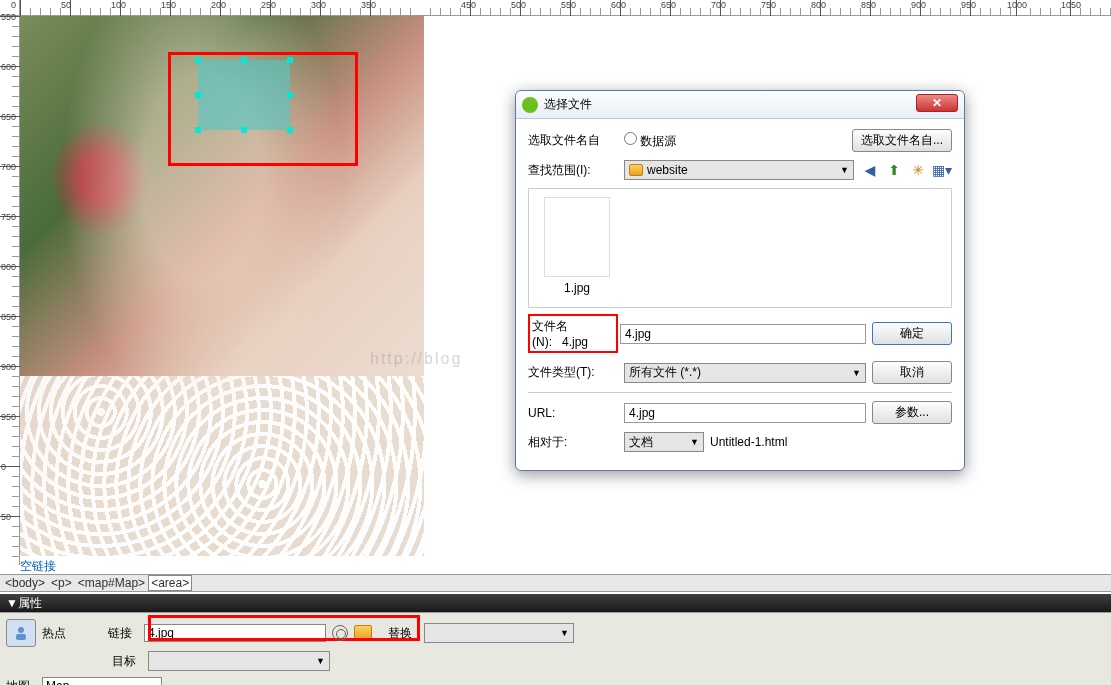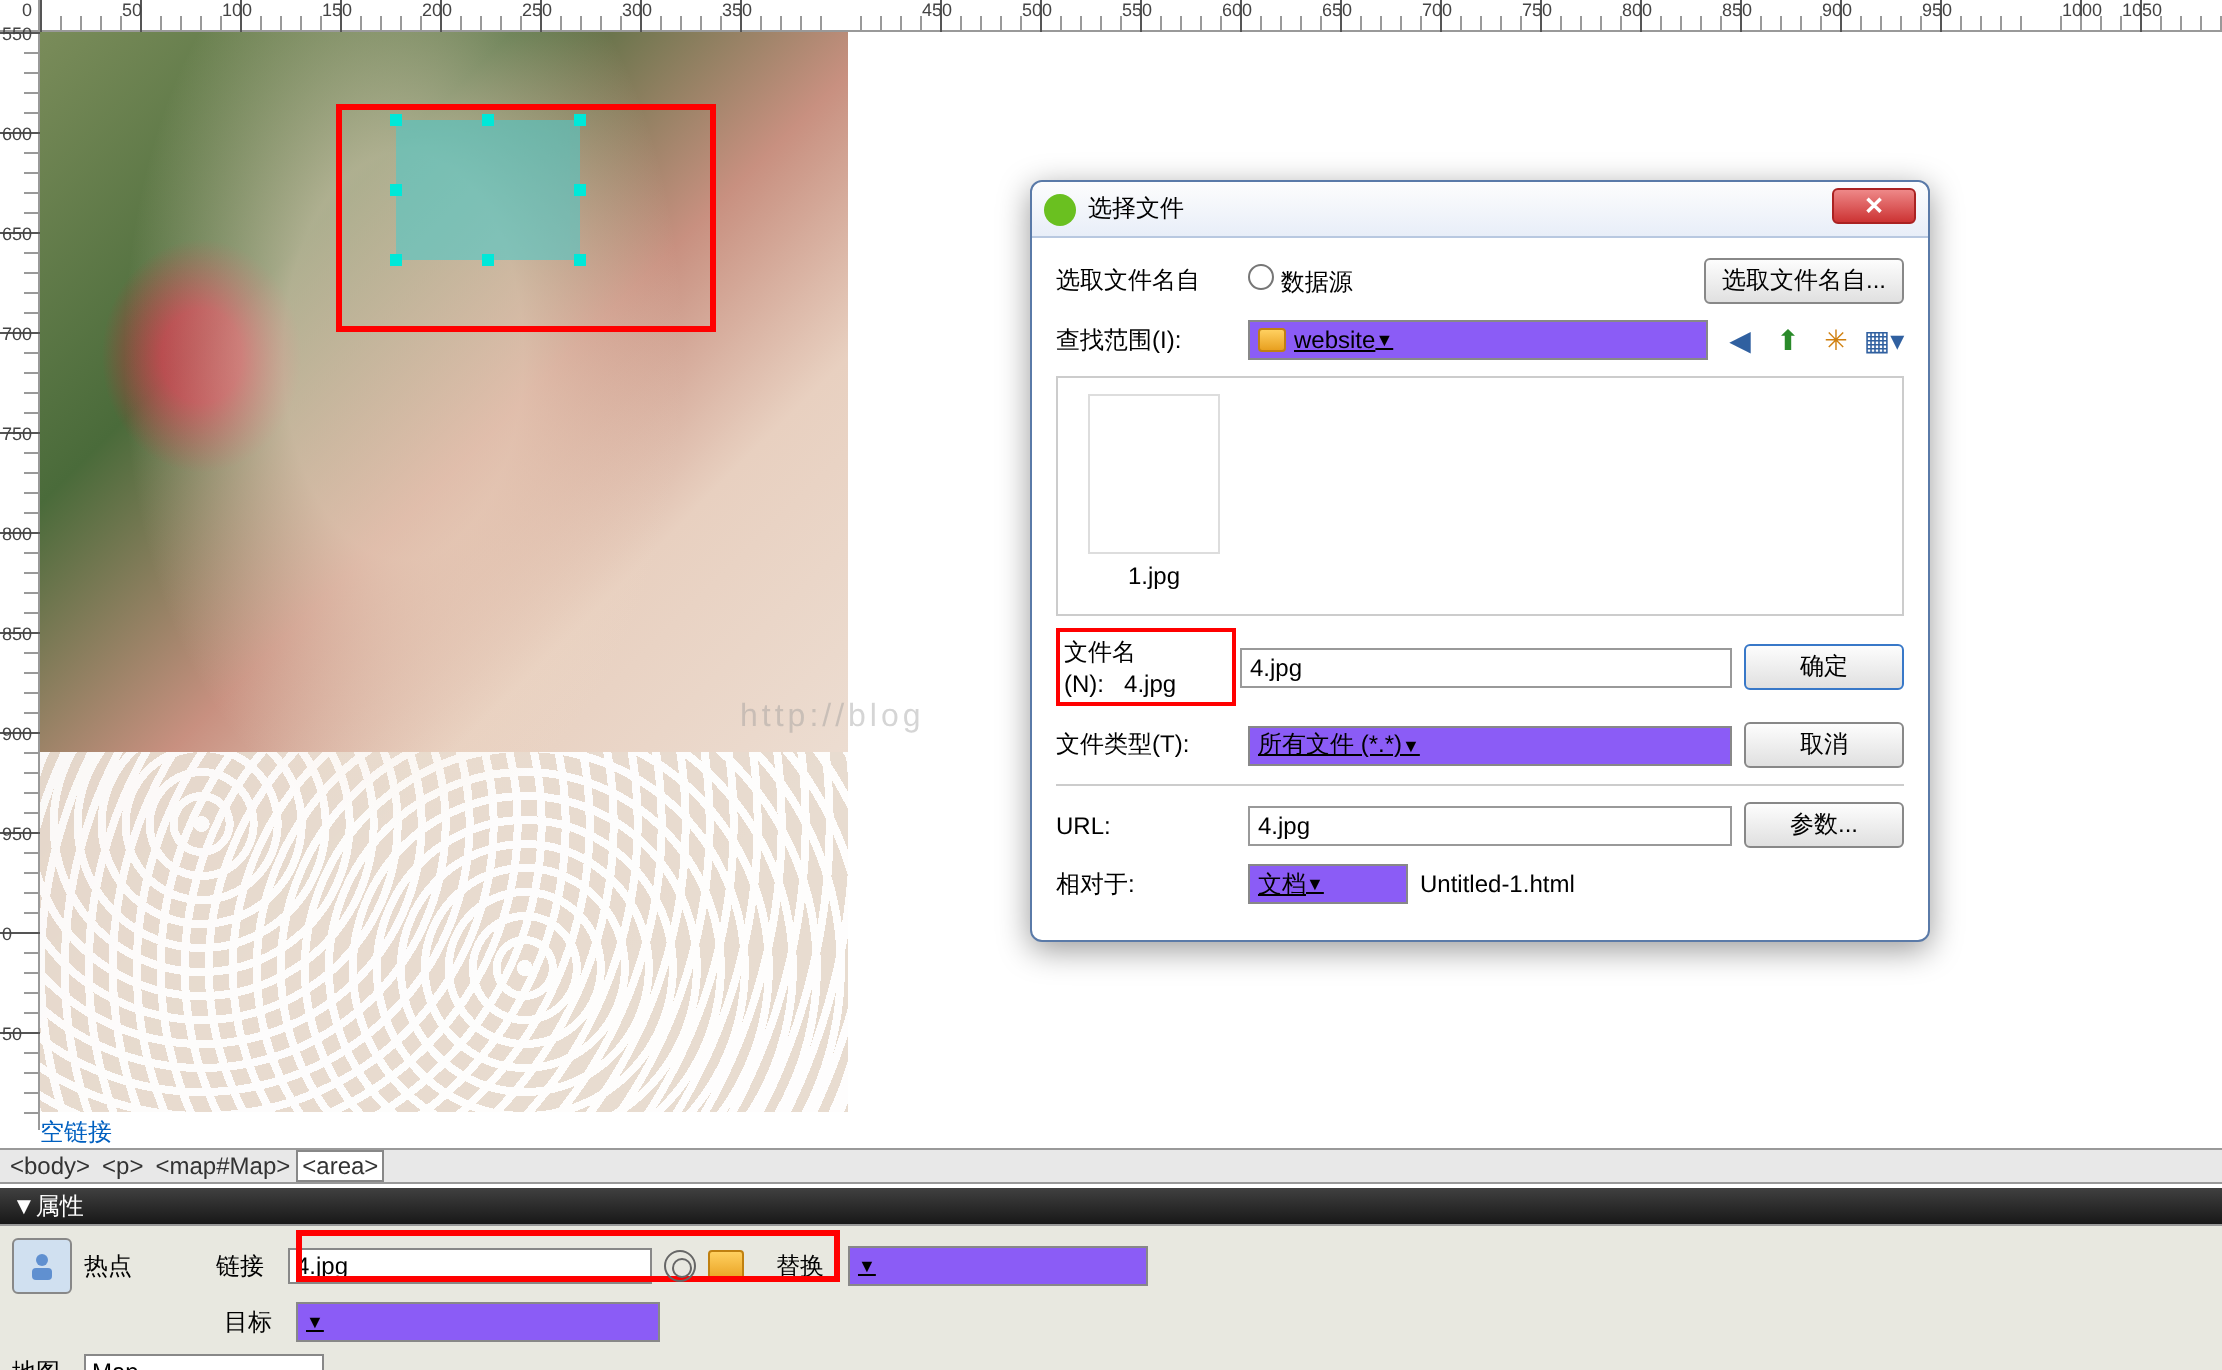--- a/index.html
+++ b/index.html
@@ -29,21 +29,21 @@
 
 .dialog { position:absolute; top:90px; left:515px; width:450px; background:#fff; border:1px solid #5a7aa8; border-radius:6px; box-shadow:0 4px 16px rgba(0,0,0,.4); }
 .dlg-title { height:28px; background:linear-gradient(#fdfdfd,#e8eef8); border-radius:6px 6px 0 0; border-bottom:1px solid #b8c8e0; display:flex; align-items:center; padding:0 6px; position:relative; }
 .dlg-title .ic { width:16px; height:16px; border-radius:50%; background:#6ac020; margin-right:6px; }
 .close-btn { position:absolute; right:6px; top:3px; width:42px; height:18px; background:linear-gradient(#e88,#c33); border:1px solid #a22; border-radius:3px; color:#fff; display:flex; align-items:center; justify-content:center; font-size:12px; font-weight:bold; cursor:pointer; }
 .dlg-body { padding:10px 12px; }
 .row { display:flex; align-items:center; margin-bottom:8px; gap:6px; }
 .row .lbl { width:90px; text-align:left; }
 .radio-col { display:flex; flex-direction:column; gap:2px; }
 .btn { background:linear-gradient(#fdfdfd,#e0e0e0); border:1px solid #888; border-radius:3px; padding:2px 8px; min-width:80px; text-align:center; cursor:pointer; font-size:12px; }
-.sel { border:1px solid #888; background:#8b5cf6; padding:1px 4px; height:20px; display:flex; align-items:center; justify-content:flex-start; flex:1; cursor:pointer;text-decoration:underline; }
+.sel { border:1px solid #888; background:#e5e5e5; padding:1px 4px; height:20px; display:flex; align-items:center; justify-content:space-between; flex:1; cursor:pointer; }
 .sel .arrow { font-size:9px; }
 .file-list { border:1px solid #ccc; height:120px; background:#fff; display:flex; gap:30px; padding:8px; margin:6px 0; }
 .file-item { width:80px; display:flex; flex-direction:column; align-items:center; gap:4px; cursor:pointer; }
 .file-item .thumb { width:66px; height:80px; border:1px solid #ddd; display:flex; align-items:center; justify-content:center; background:#fff; }
 .doc-ic { width:40px; height:48px; background:#fff; border:1px solid #7aa0d0; position:relative; }
 .doc-ic::before { content:"W"; position:absolute; top:4px; left:4px; width:18px; height:18px; background:#3860a8; color:#fff; font-weight:bold; display:flex; align-items:center; justify-content:center; font-size:12px; }
 .html-ic { width:44px; height:44px; border:3px solid #6ac020; border-radius:50%; position:relative; }
 .html-ic::before { content:""; position:absolute; top:6px; left:18px; width:14px; height:26px; border:3px solid #6ac020; border-radius:50%; transform:rotate(20deg); }
 .jpg-thumb { background:linear-gradient(135deg,#e8d8c8 40%, #f8f0e8 60%); width:66px; height:80px; }
 .input-txt { border:1px solid #999; background:#fff; padding:2px 4px; height:20px; flex:1; }
@@ -209,21 +209,21 @@
     <div class="mini" style="left: 920px;"></div>
     <div class="mini" style="left: 930px;"></div>
     <div class="mini" style="left: 940px;"></div>
     <div class="tick" style="left: 950px;">
       <span>950</span>
     </div>
     <div class="mini" style="left: 960px;"></div>
     <div class="mini" style="left: 970px;"></div>
     <div class="mini" style="left: 980px;"></div>
     <div class="mini" style="left: 990px;"></div>
-    <div class="tick" style="left: 1020px;">
+    <div class="tick" style="left: 996px;">
       <span>1000</span>
     </div>
     <div class="mini" style="left: 1010px;"></div>
     <div class="mini" style="left: 1020px;"></div>
     <div class="mini" style="left: 1030px;"></div>
     <div class="mini" style="left: 1040px;"></div>
     <div class="tick" style="left: 1050px;">
       <span>1050</span>
     </div>
     <div class="mini" style="left: 1060px;"></div>

